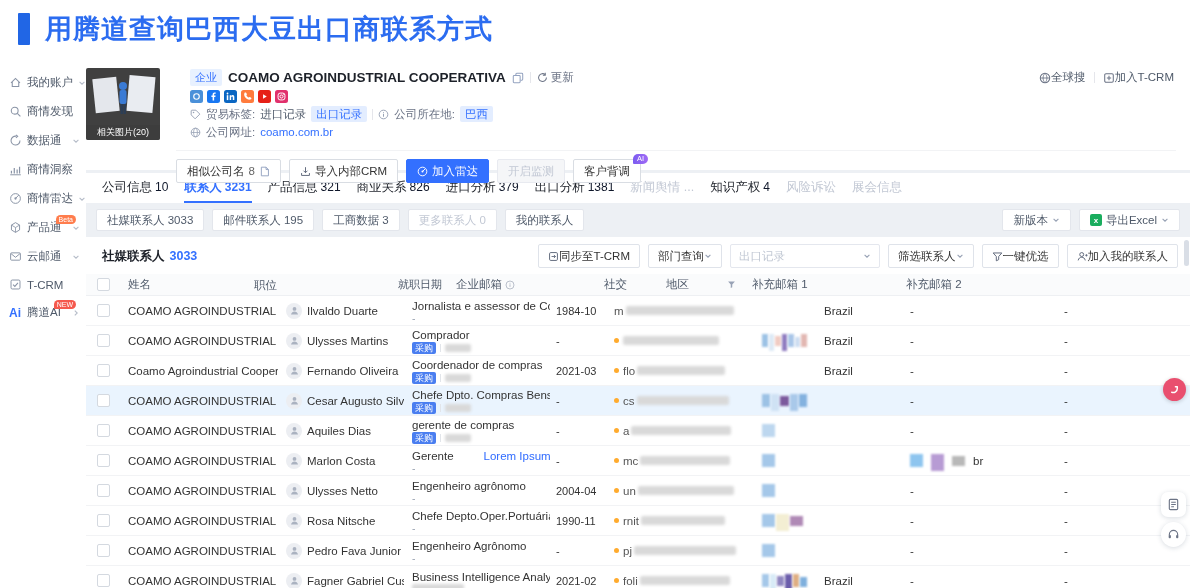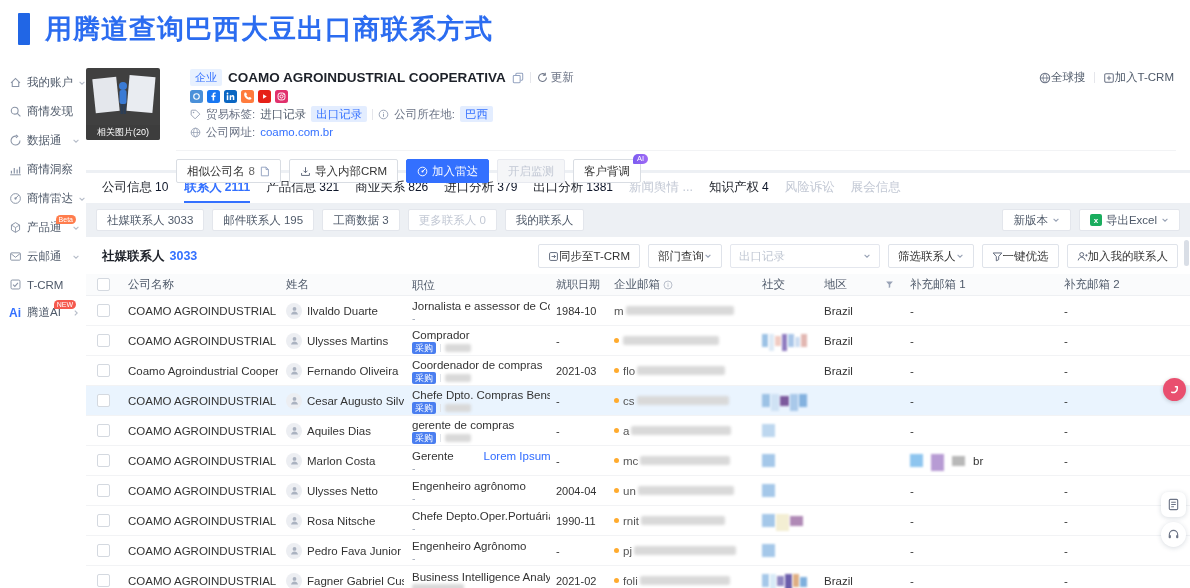--- a/index.html
+++ b/index.html
@@ -397,21 +397,21 @@
         </div>
       </section>
 
       <nav class="tabs" id="tabs">
           <div class="tab">
             <span>公司信息</span>
             <span class="num">10</span>
           </div>
           <div class="tab active">
             <span>联系人</span>
-            <span class="num">2111</span>
+            <span class="num">3231</span>
           </div>
           <div class="tab">
             <span>产品信息</span>
             <span class="num">321</span>
           </div>
           <div class="tab">
             <span>商业关系</span>
             <span class="num">826</span>
           </div>
           <div class="tab">
@@ -506,23 +506,20 @@
                   <path d="M10.5 5.5h3M12 4v3" stroke="currentColor" stroke-width="1.1"></path>
                 </svg>
               <span>加入我的联系人</span>
             </button>
           </div>
         </div>
         <div class="grid" id="grid">
             <div class="t-row hdr">
               <div class="cell col-check">
                 <span class="cb"></span>
-              </div>
-              <div class="cell col-company">
-                <span>公司名称</span>
               </div>
               <div class="cell col-name">
                 <span>姓名</span>
               </div>
               <div class="cell col-pos">
                 <span>职位</span>
               </div>
               <div class="cell col-date">
                 <span>就职日期</span>
               </div>

